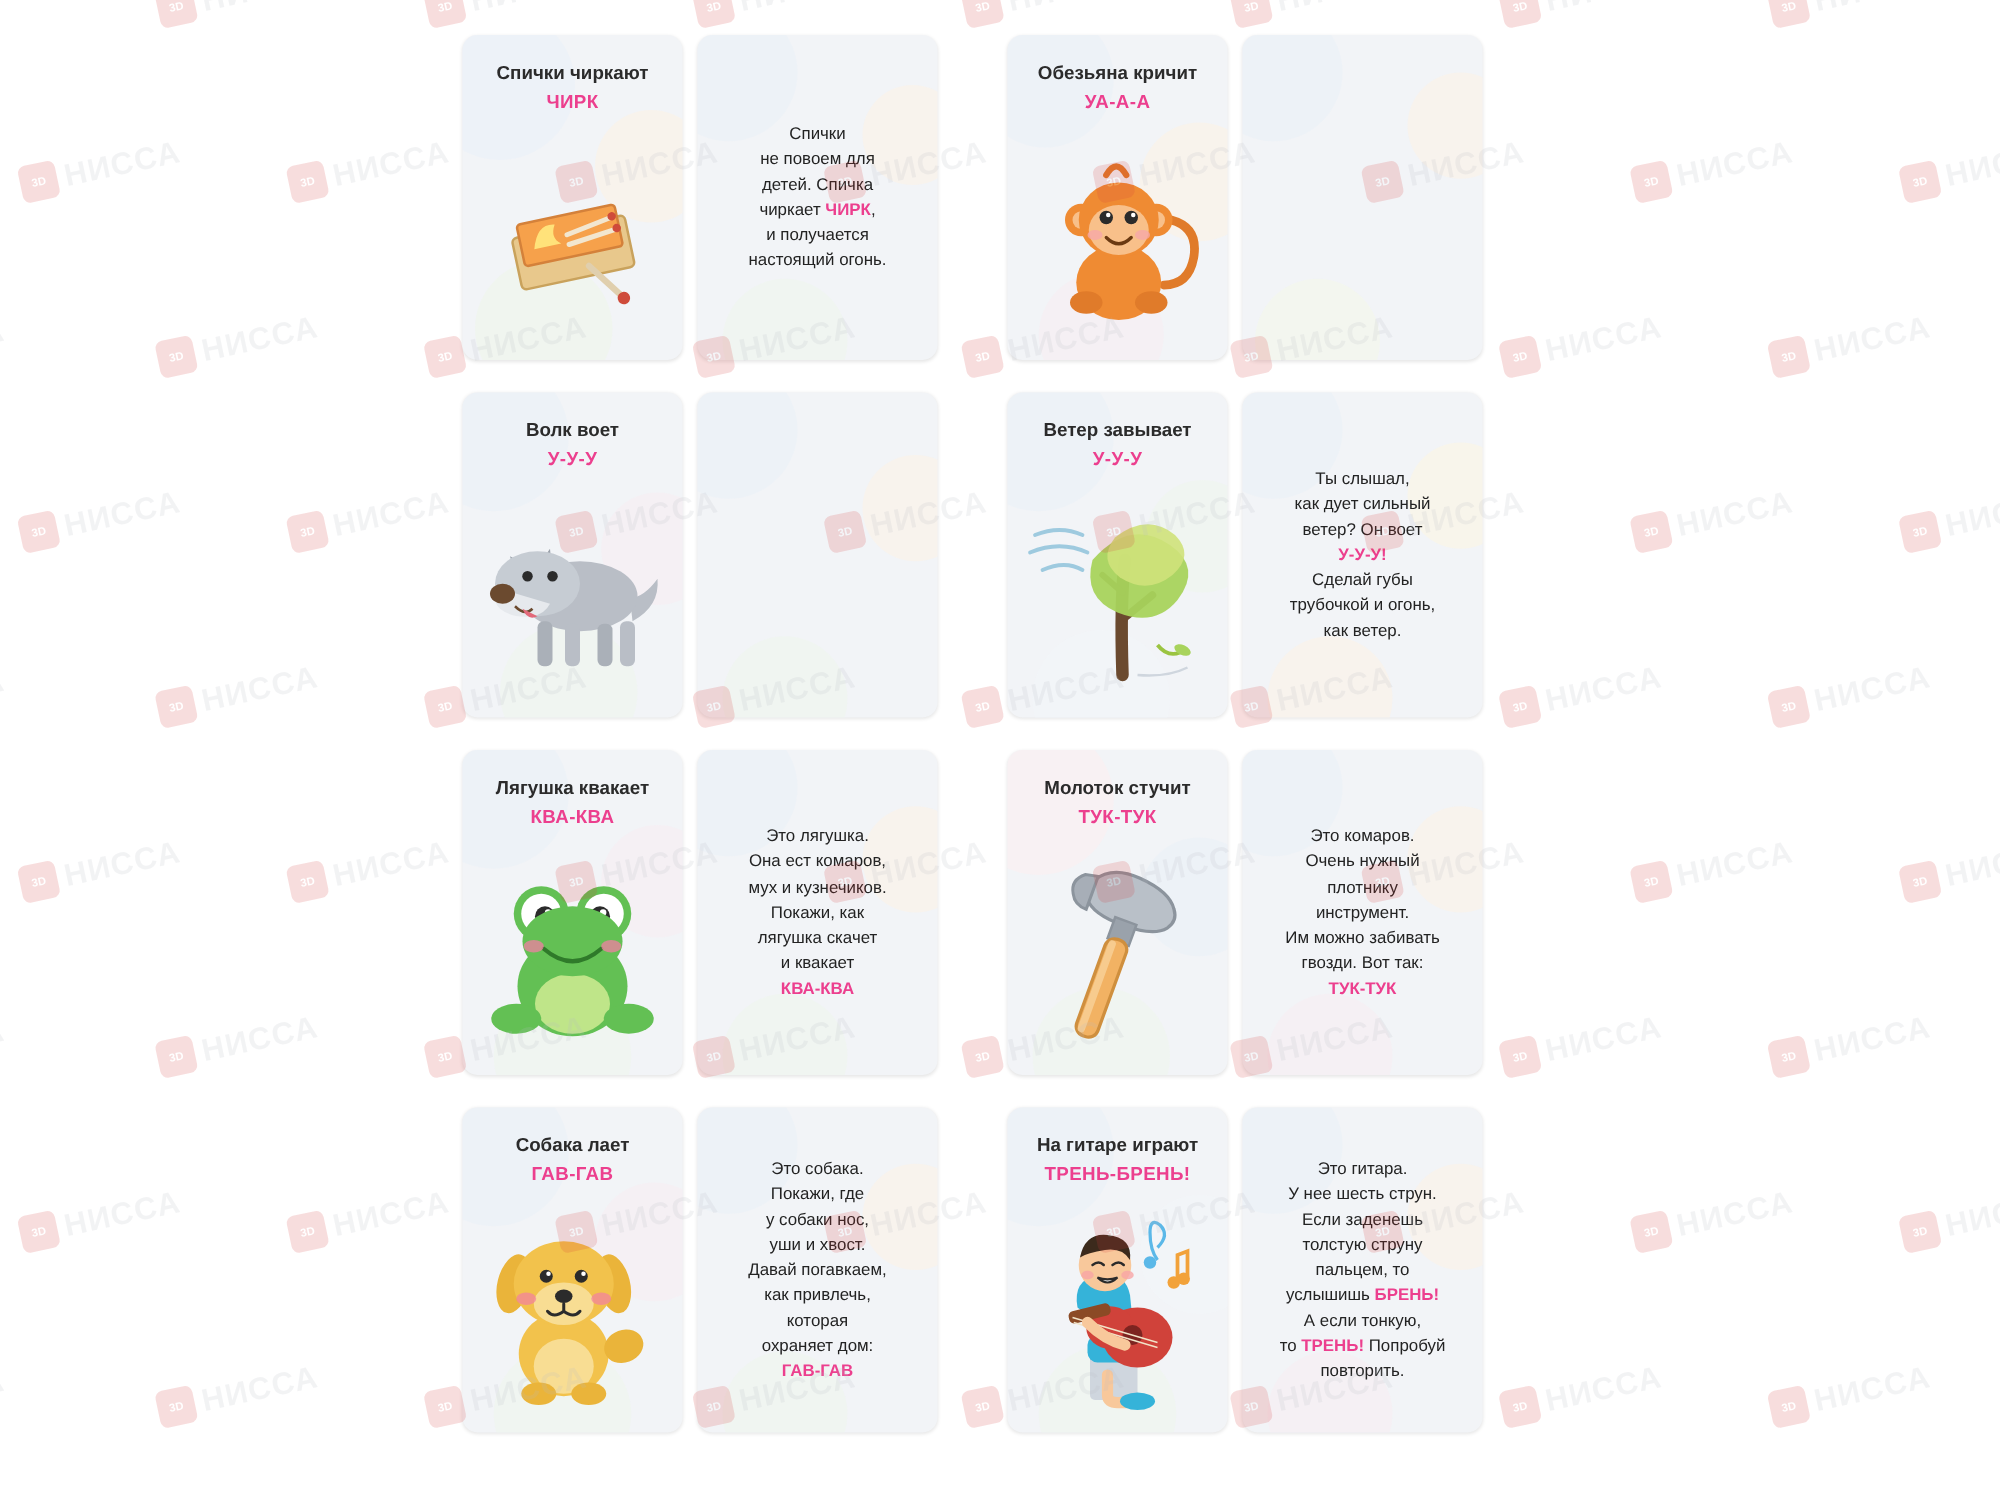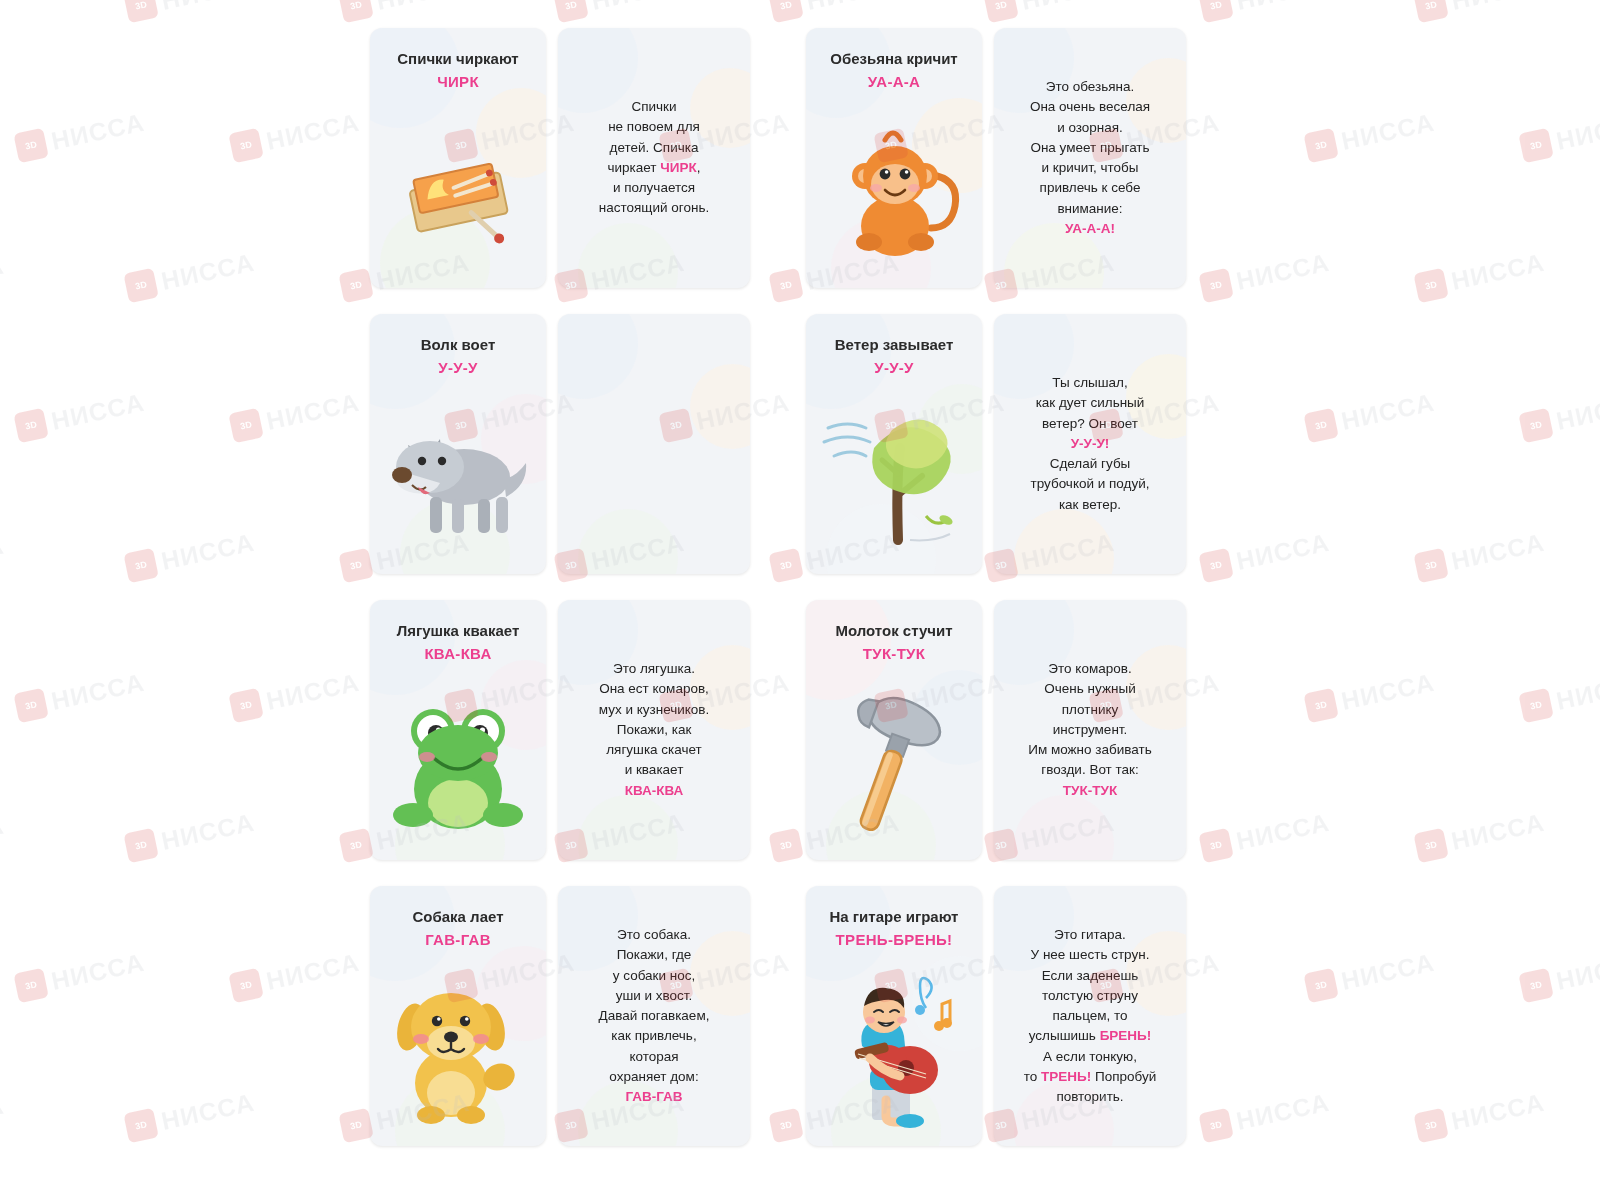--- a/index.html
+++ b/index.html
@@ -216,21 +216,20 @@
         </div>
       </div>
     </div>
 
     <div class="card txt">
       <div class="blobs">
         <div class="blob" style="width:110px;height:110px;left:-30px;top:-25px;background:#eaf1f8"></div>
         <div class="blob" style="width:85px;height:85px;right:-25px;top:30px;background:#fdf3e6"></div>
         <div class="blob" style="width:100px;height:100px;left:10px;bottom:-35px;background:#f4f7ea"></div>
       </div>
-      <div class="body-text"><span>Это обезьяна.</span><br><span>Она очень веселая</span><br><span>и озорная.</span><br><span>Она умеет прыгать</span><br><span>и кричит, чтобы</span><br><span>привлечь к себе</span><br><span>внимание:</span><br><span class="hl">УА-А-А!</span></div>
     </div>
 
     <div class="card pic">
       <div class="blobs">
         <div class="blob" style="width:120px;height:120px;left:-35px;top:-25px;background:#eaf1f8"></div>
         <div class="blob" style="width:90px;height:90px;right:-25px;top:80px;background:#f7edf3"></div>
         <div class="blob" style="width:110px;height:110px;left:30px;bottom:-35px;background:#eef6ec"></div>
       </div>
       <div class="card-inner">
         <div class="card-title">Волк воет</div>
@@ -295,21 +294,21 @@
         </div>
       </div>
     </div>
 
     <div class="card txt">
       <div class="blobs">
         <div class="blob" style="width:110px;height:110px;left:-30px;top:-25px;background:#eaf1f8"></div>
         <div class="blob" style="width:85px;height:85px;right:-25px;top:40px;background:#fdf6e2"></div>
         <div class="blob" style="width:100px;height:100px;left:20px;bottom:-35px;background:#fdf3e6"></div>
       </div>
-      <div class="body-text"><span>Ты слышал,</span><br><span>как дует сильный</span><br><span>ветер? Он воет</span><br><span class="hl">У-У-У!</span><br><span>Сделай губы</span><br><span>трубочкой и подуй,</span><br><span>как ветер.</span></div>
+      <div class="body-text"><span>Ты слышал,</span><br><span>как дует сильный</span><br><span>ветер? Он воет</span><br><span class="hl">У-У-У!</span><br><span>Сделай губы</span><br><span>трубочкой и огонь,</span><br><span>как ветер.</span></div>
     </div>
 
     <div class="card pic">
       <div class="blobs">
         <div class="blob" style="width:120px;height:120px;left:-35px;top:-25px;background:#eaf1f8"></div>
         <div class="blob" style="width:90px;height:90px;right:-25px;top:60px;background:#f7edf3"></div>
         <div class="blob" style="width:110px;height:110px;left:25px;bottom:-40px;background:#eef6ec"></div>
       </div>
       <div class="card-inner">
         <div class="card-title">Лягушка квакает</div>

